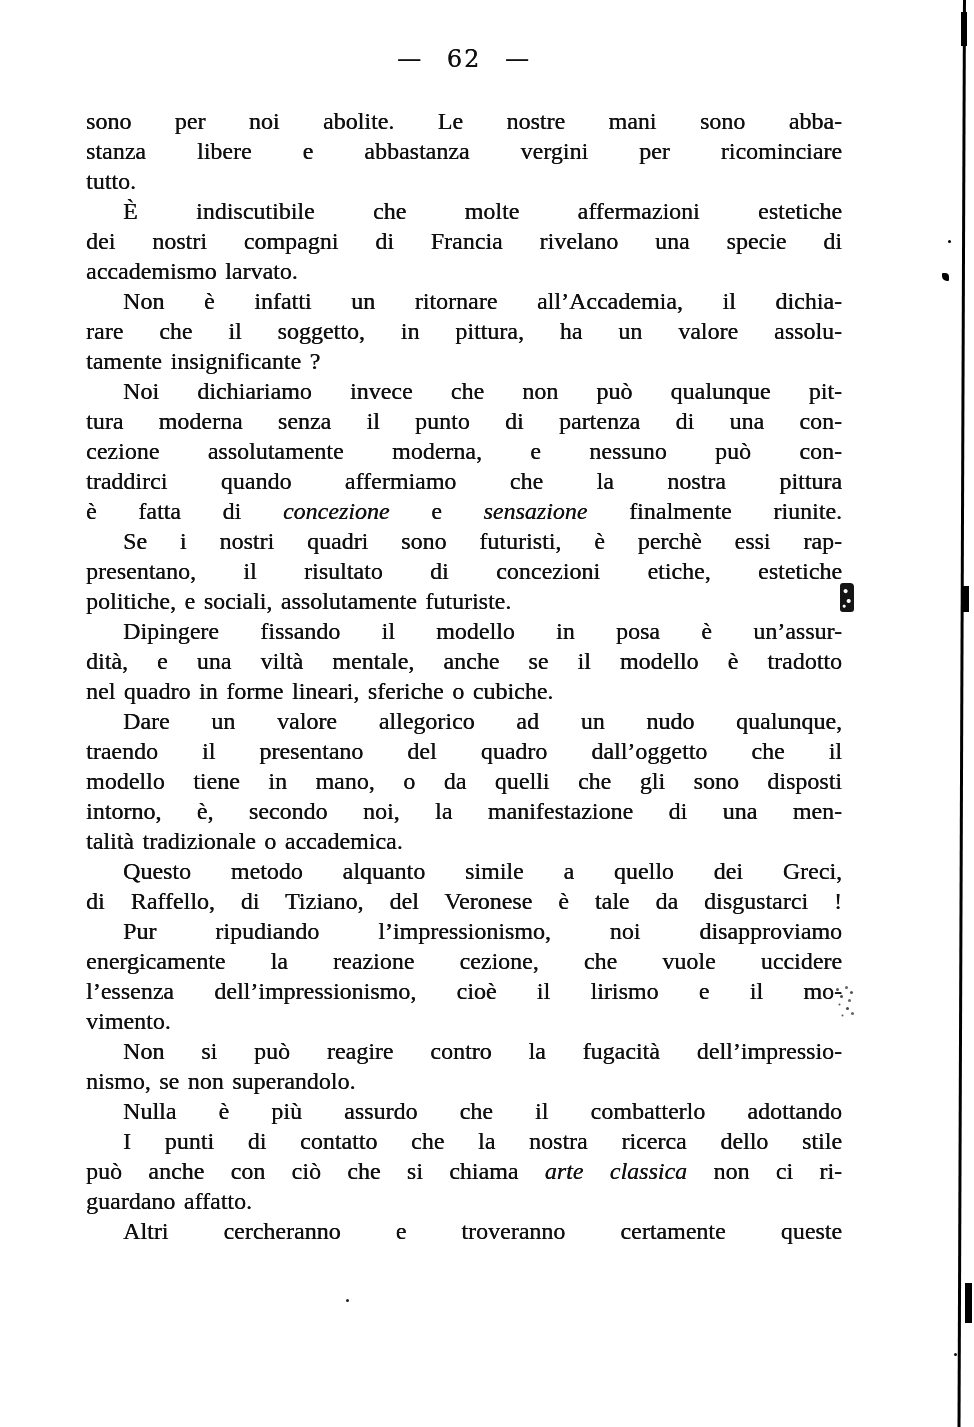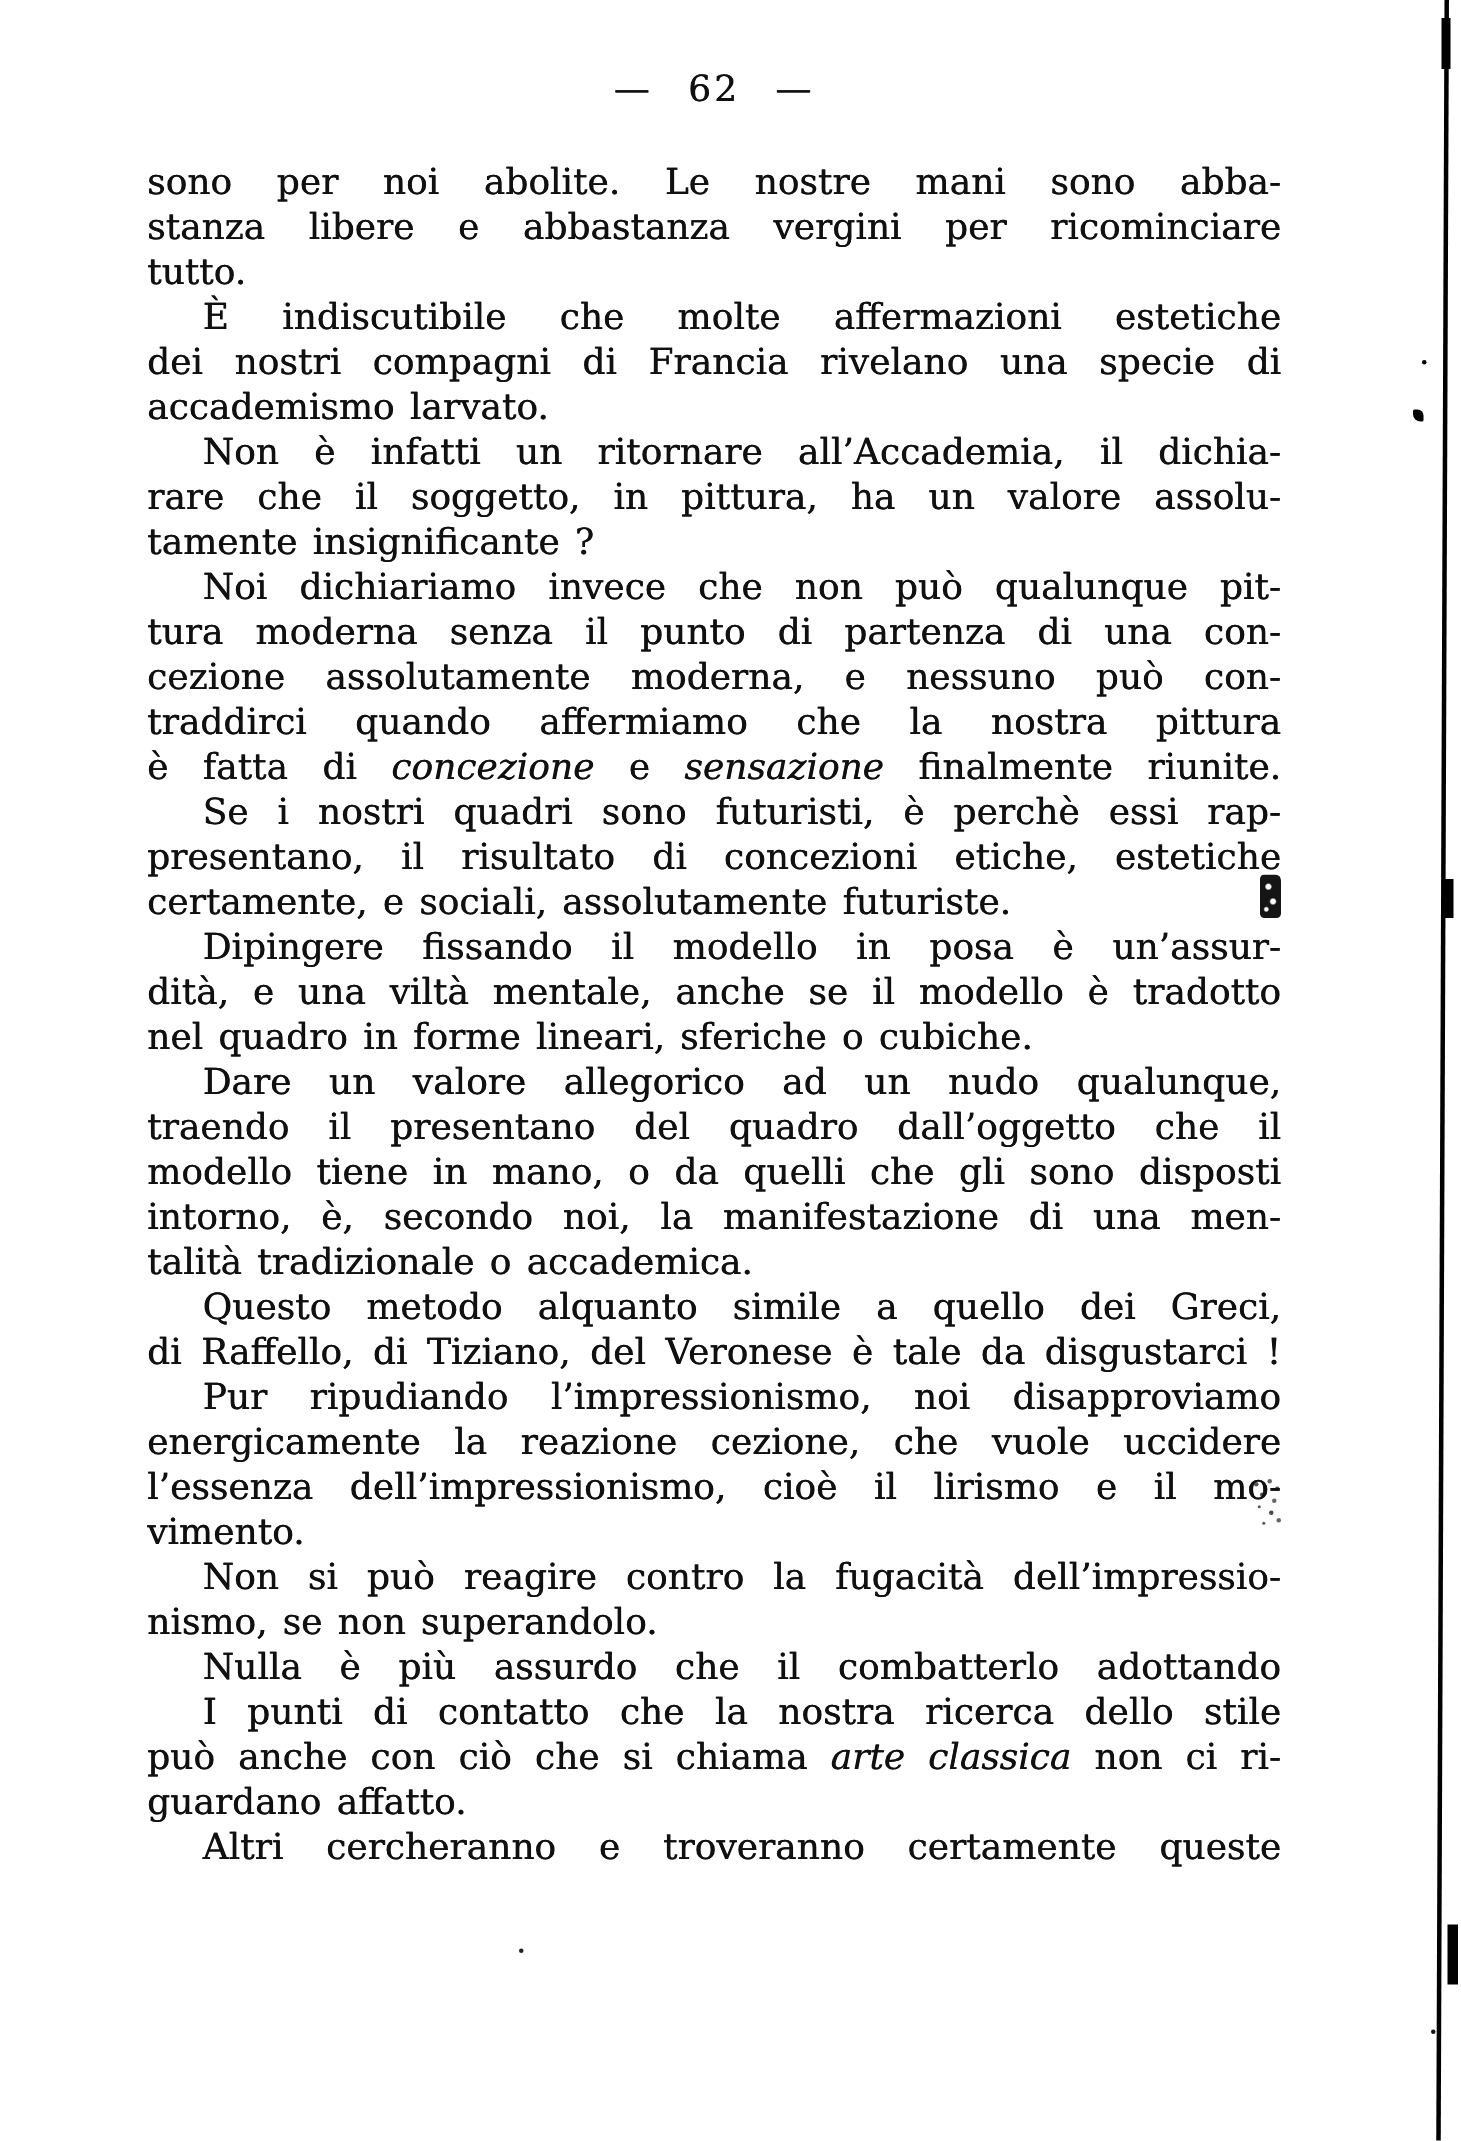--- a/index.html
+++ b/index.html
@@ -10,33 +10,33 @@
     color:#101010;
   }
   .page {
     position:relative;
     width:974px; height:1427px;
     background:#ffffff;
     overflow:hidden;
   }
   .text-block {
     position:absolute;
-    left:98px; top:44px;
+    left:86px; top:44px;
     width:756px;
   }
   .page-number {
     text-align:center;
     font-size:24px;
     line-height:30px;
     letter-spacing:2px;
     word-spacing:14px;
     margin-bottom:32px;
     text-shadow:0.3px 0 0 currentColor;
   }
-  .lines { width:756px; }
+  .lines { width:756px;font-family:Liberation Serif, serif; }
   .line {
     height:30px;
     line-height:30px;
     font-size:24px;
     overflow:hidden;
     text-align:justify;
     text-align-last:justify;
     text-shadow:0.3px 0 0 currentColor;
   }
   .line.noj {
@@ -138,21 +138,21 @@
         <div class="line ind"><span>Non è infatti un ritornare all’Accademia, il dichia-</span></div>
         <div class="line"><span>rare che il soggetto, in pittura, ha un valore assolu-</span></div>
         <div class="line noj"><span>tamente insignificante ?</span></div>
         <div class="line ind"><span>Noi dichiariamo invece che non può qualunque pit-</span></div>
         <div class="line"><span>tura moderna senza il punto di partenza di una con-</span></div>
         <div class="line"><span>cezione assolutamente moderna, e nessuno può con-</span></div>
         <div class="line"><span>traddirci quando affermiamo che la nostra pittura</span></div>
         <div class="line"><span>è fatta di </span><span class="it">concezione</span><span> e </span><span class="it">sensazione</span><span> finalmente riunite.</span></div>
         <div class="line ind"><span>Se i nostri quadri sono futuristi, è perchè essi rap-</span></div>
         <div class="line"><span>presentano, il risultato di concezioni etiche, estetiche</span></div>
-        <div class="line noj"><span>certamente, e sociali, assolutamente futuriste.</span></div>
+        <div class="line noj"><span>politiche, e sociali, assolutamente futuriste.</span></div>
         <div class="line ind"><span>Dipingere fissando il modello in posa è un’assur-</span></div>
         <div class="line"><span>dità, e una viltà mentale, anche se il modello è tradotto</span></div>
         <div class="line noj"><span>nel quadro in forme lineari, sferiche o cubiche.</span></div>
         <div class="line ind"><span>Dare un valore allegorico ad un nudo qualunque,</span></div>
         <div class="line"><span>traendo il presentano del quadro dall’oggetto che il</span></div>
         <div class="line"><span>modello tiene in mano, o da quelli che gli sono disposti</span></div>
         <div class="line"><span>intorno, è, secondo noi, la manifestazione di una men-</span></div>
         <div class="line noj"><span>talità tradizionale o accademica.</span></div>
         <div class="line ind"><span>Questo metodo alquanto simile a quello dei Greci,</span></div>
         <div class="line"><span>di Raffello, di Tiziano, del Veronese è tale da disgustarci !</span></div>

